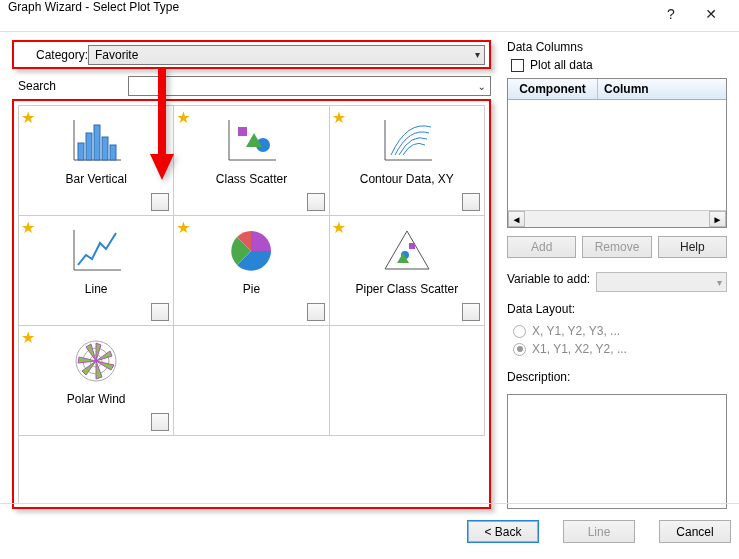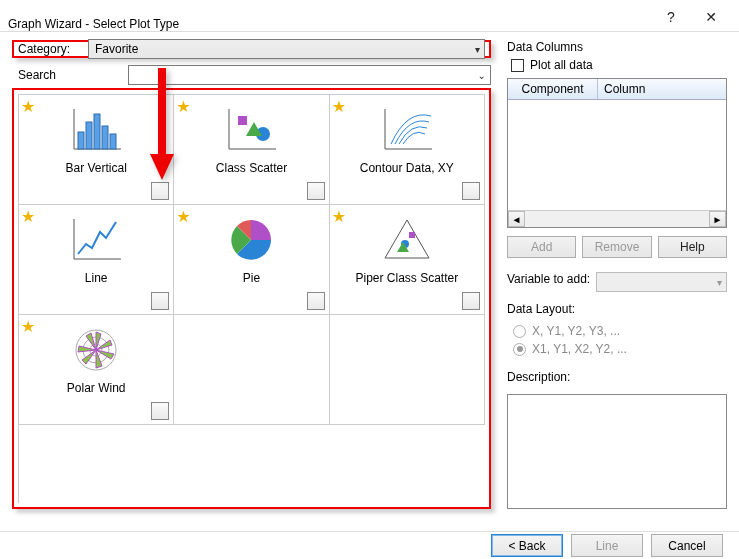--- a/index.html
+++ b/index.html
@@ -9,21 +9,21 @@
     font-size: 12px;
     background: #fff;
     width: 739px;
     height: 559px;
     overflow: hidden;
     position: relative;
   }
   .titlebar {
     height: 32px;
     display: flex;
-    align-items: flex-end;
+    align-items: flex-start;
     padding: 0 8px;
     border-bottom: 1px solid #ddd;
     background: #fff;
   }
   .titlebar .title { flex: 1; font-size: 12px; }
   .titlebar .tb-btn {
     width: 40px; height: 28px; display: flex;
     align-items: center; justify-content: center;
     font-size: 14px; color: #222;
   }
@@ -32,22 +32,22 @@
     top: 30px; left: 0; right: 0; bottom: 40px;
     padding: 10px 12px;
     display: flex;
     gap: 16px;
   }
   .left-col { flex: 1; display: flex; flex-direction: column; position: relative;}
   .right-col { width: 220px; display: flex; flex-direction: column; }
 
   
   .cat-row {
-    display: flex; align-items: center; height: 18px;
-    border: 2px solid #e00; padding: 2px 4px; position: relative;
+    display: flex; align-items: center; height: 29px;
+    border: 2px solid #e00; padding: 2px 4px; position: relative; text-align: right;
   }
   .shadow-cap { box-shadow: 4px 4px 4px rgba(0,0,0,0.18); }
   .cat-row label { width: 70px; }
   .cat-select {
     flex: 1; height: 20px; border: 1px solid #7a7a7a;
     background: linear-gradient(#eee,#e8e8e8);
     display: flex; align-items: center; justify-content: space-between;
     padding: 0 4px 0 6px; font-size: 12px;
   }
   .cat-select .chev { font-size: 10px; color:#333; }
@@ -113,21 +113,21 @@
   }
 
   
   .rc-label { margin-bottom: 4px; }
   .checkbox-row { display:flex; align-items:flex-end; gap:6px; margin-bottom:6px; padding-left:4px;}
   .checkbox-box { width:13px; height:13px; border:1px solid #333; background:#fff; }
   .table {
     border:1px solid #888; height:150px; background:#fff;
     display:flex; flex-direction:column;
   }
-  .thead { display:flex; background:linear-gradient(#f8fbff,#dce9f7); border-bottom:1px solid #aac; }
+  .thead { display:flex; background:linear-gradient(#f8fbff,#dce9f7); border-bottom:1px solid #aac;font-weight:bold; }
   .thead div { padding:3px 6px; font-size:12px; border-right:1px solid #b6c6da;}
   .thead div:first-child { width: 90px; text-align:center;}
   .thead div:last-child { flex:1; border-right:none;}
   .tbody { flex:1; background:#fff;}
   .hscroll { height:17px; display:flex; border-top:1px solid #ccc; background:#f0f0f0;}
   .hscroll .ar { width:17px; display:flex; align-items:center; justify-content:center; border:1px solid #bbb; font-size:10px; background:linear-gradient(#f7f7f7,#e6e6e6);}
   .hscroll .track{flex:1;}
 
   .btn-row { display:flex; gap:6px; margin-top:8px;border-radius:11px; }
   .btn {
@@ -154,24 +154,24 @@
   .radio.checked::after{content:"";width:6px;height:6px;background:#555;border-radius:50%;}
   .radio.disabled{opacity:0.6;}
   .radio-label.disabled{color:#888;}
 
   .desc-box {
     margin-top:6px; flex:1; border:1px solid #888; background:#fff; min-height:60px;
   }
 
   
   .bottombar {
-    position:absolute; left:0; right:0; bottom:0; height:28px;
+    position:absolute; left:0; right:0; bottom:0; height:56px;
     border-top:1px solid #ddd;
     display:flex; justify-content:flex-end; align-items:center;
-    gap:8px; padding-right:16px;
+    gap:24px; padding-right:8px;
   }
   .wbtn {
     min-width:72px; height:23px; border:1px solid #adadad;
     background:linear-gradient(#f4f4f4,#e7e7e7);
     display:flex; align-items:center; justify-content:center;
     font-size:12px; padding:0 12px;
   }
   .wbtn.primary { border:1px solid #2a84d6; box-shadow: inset 0 0 0 1px #7fb8e8;}
   .wbtn.disabled { color:#9a9a9a; }
 </style>

